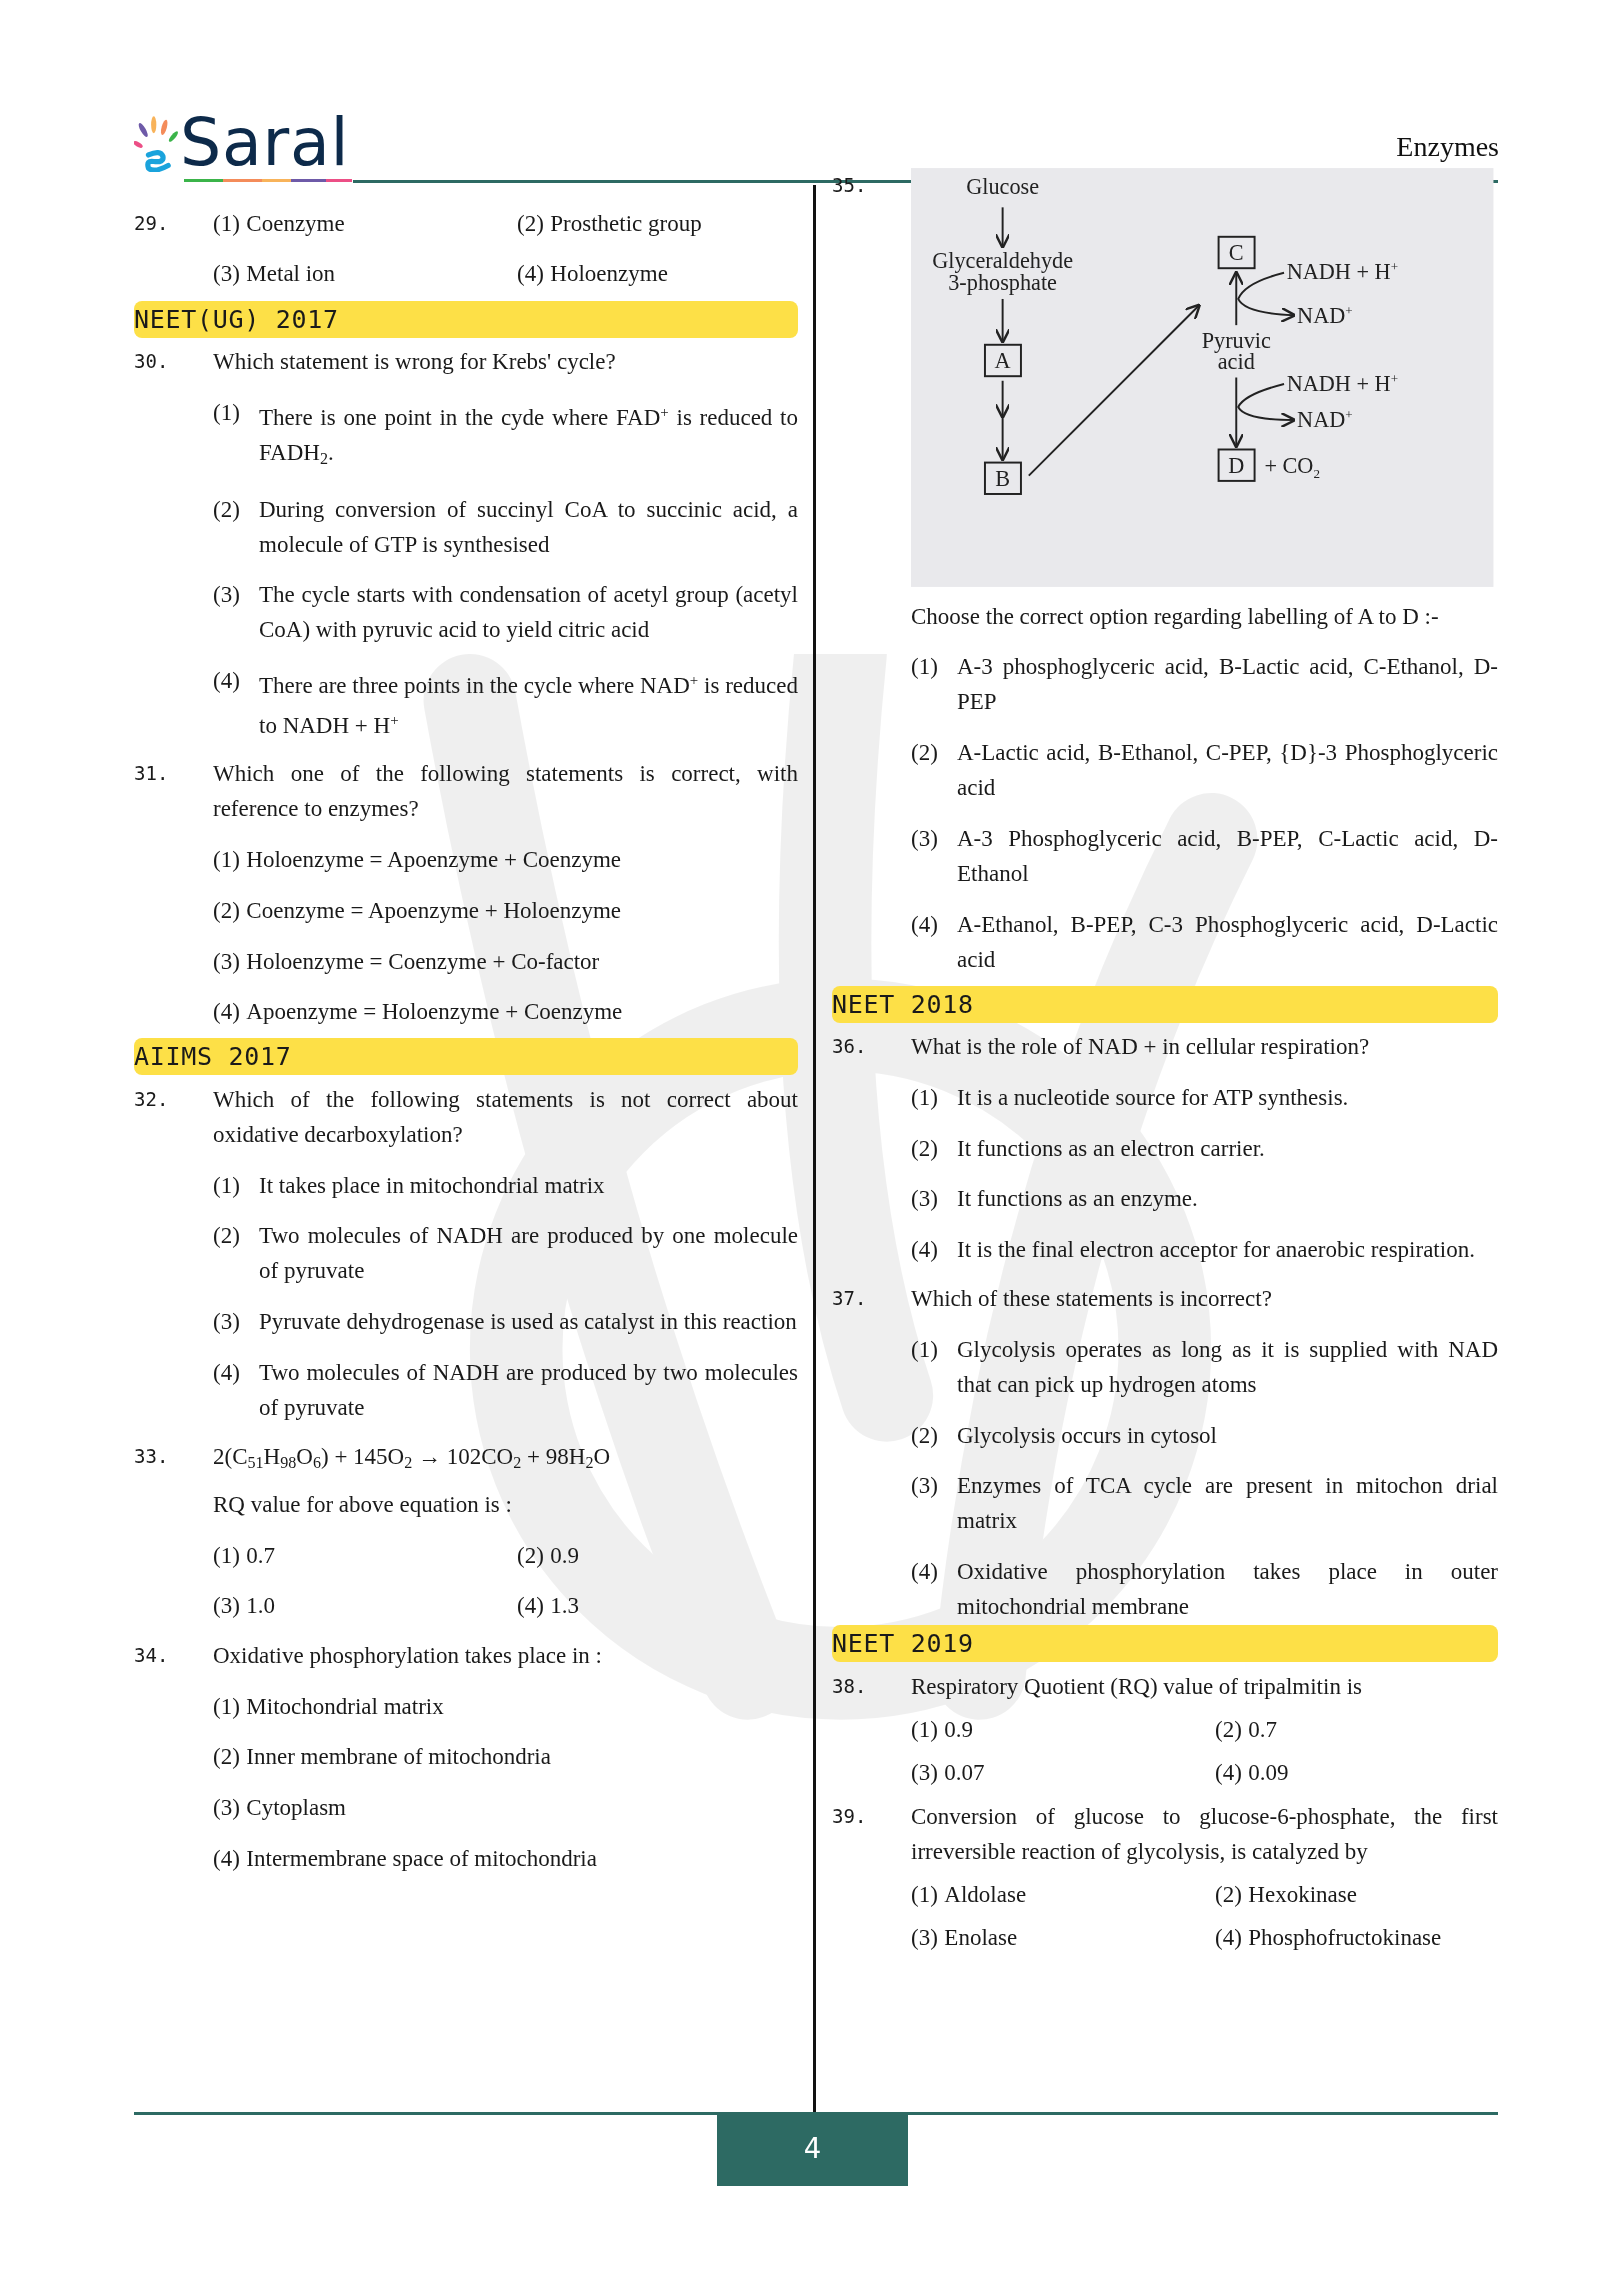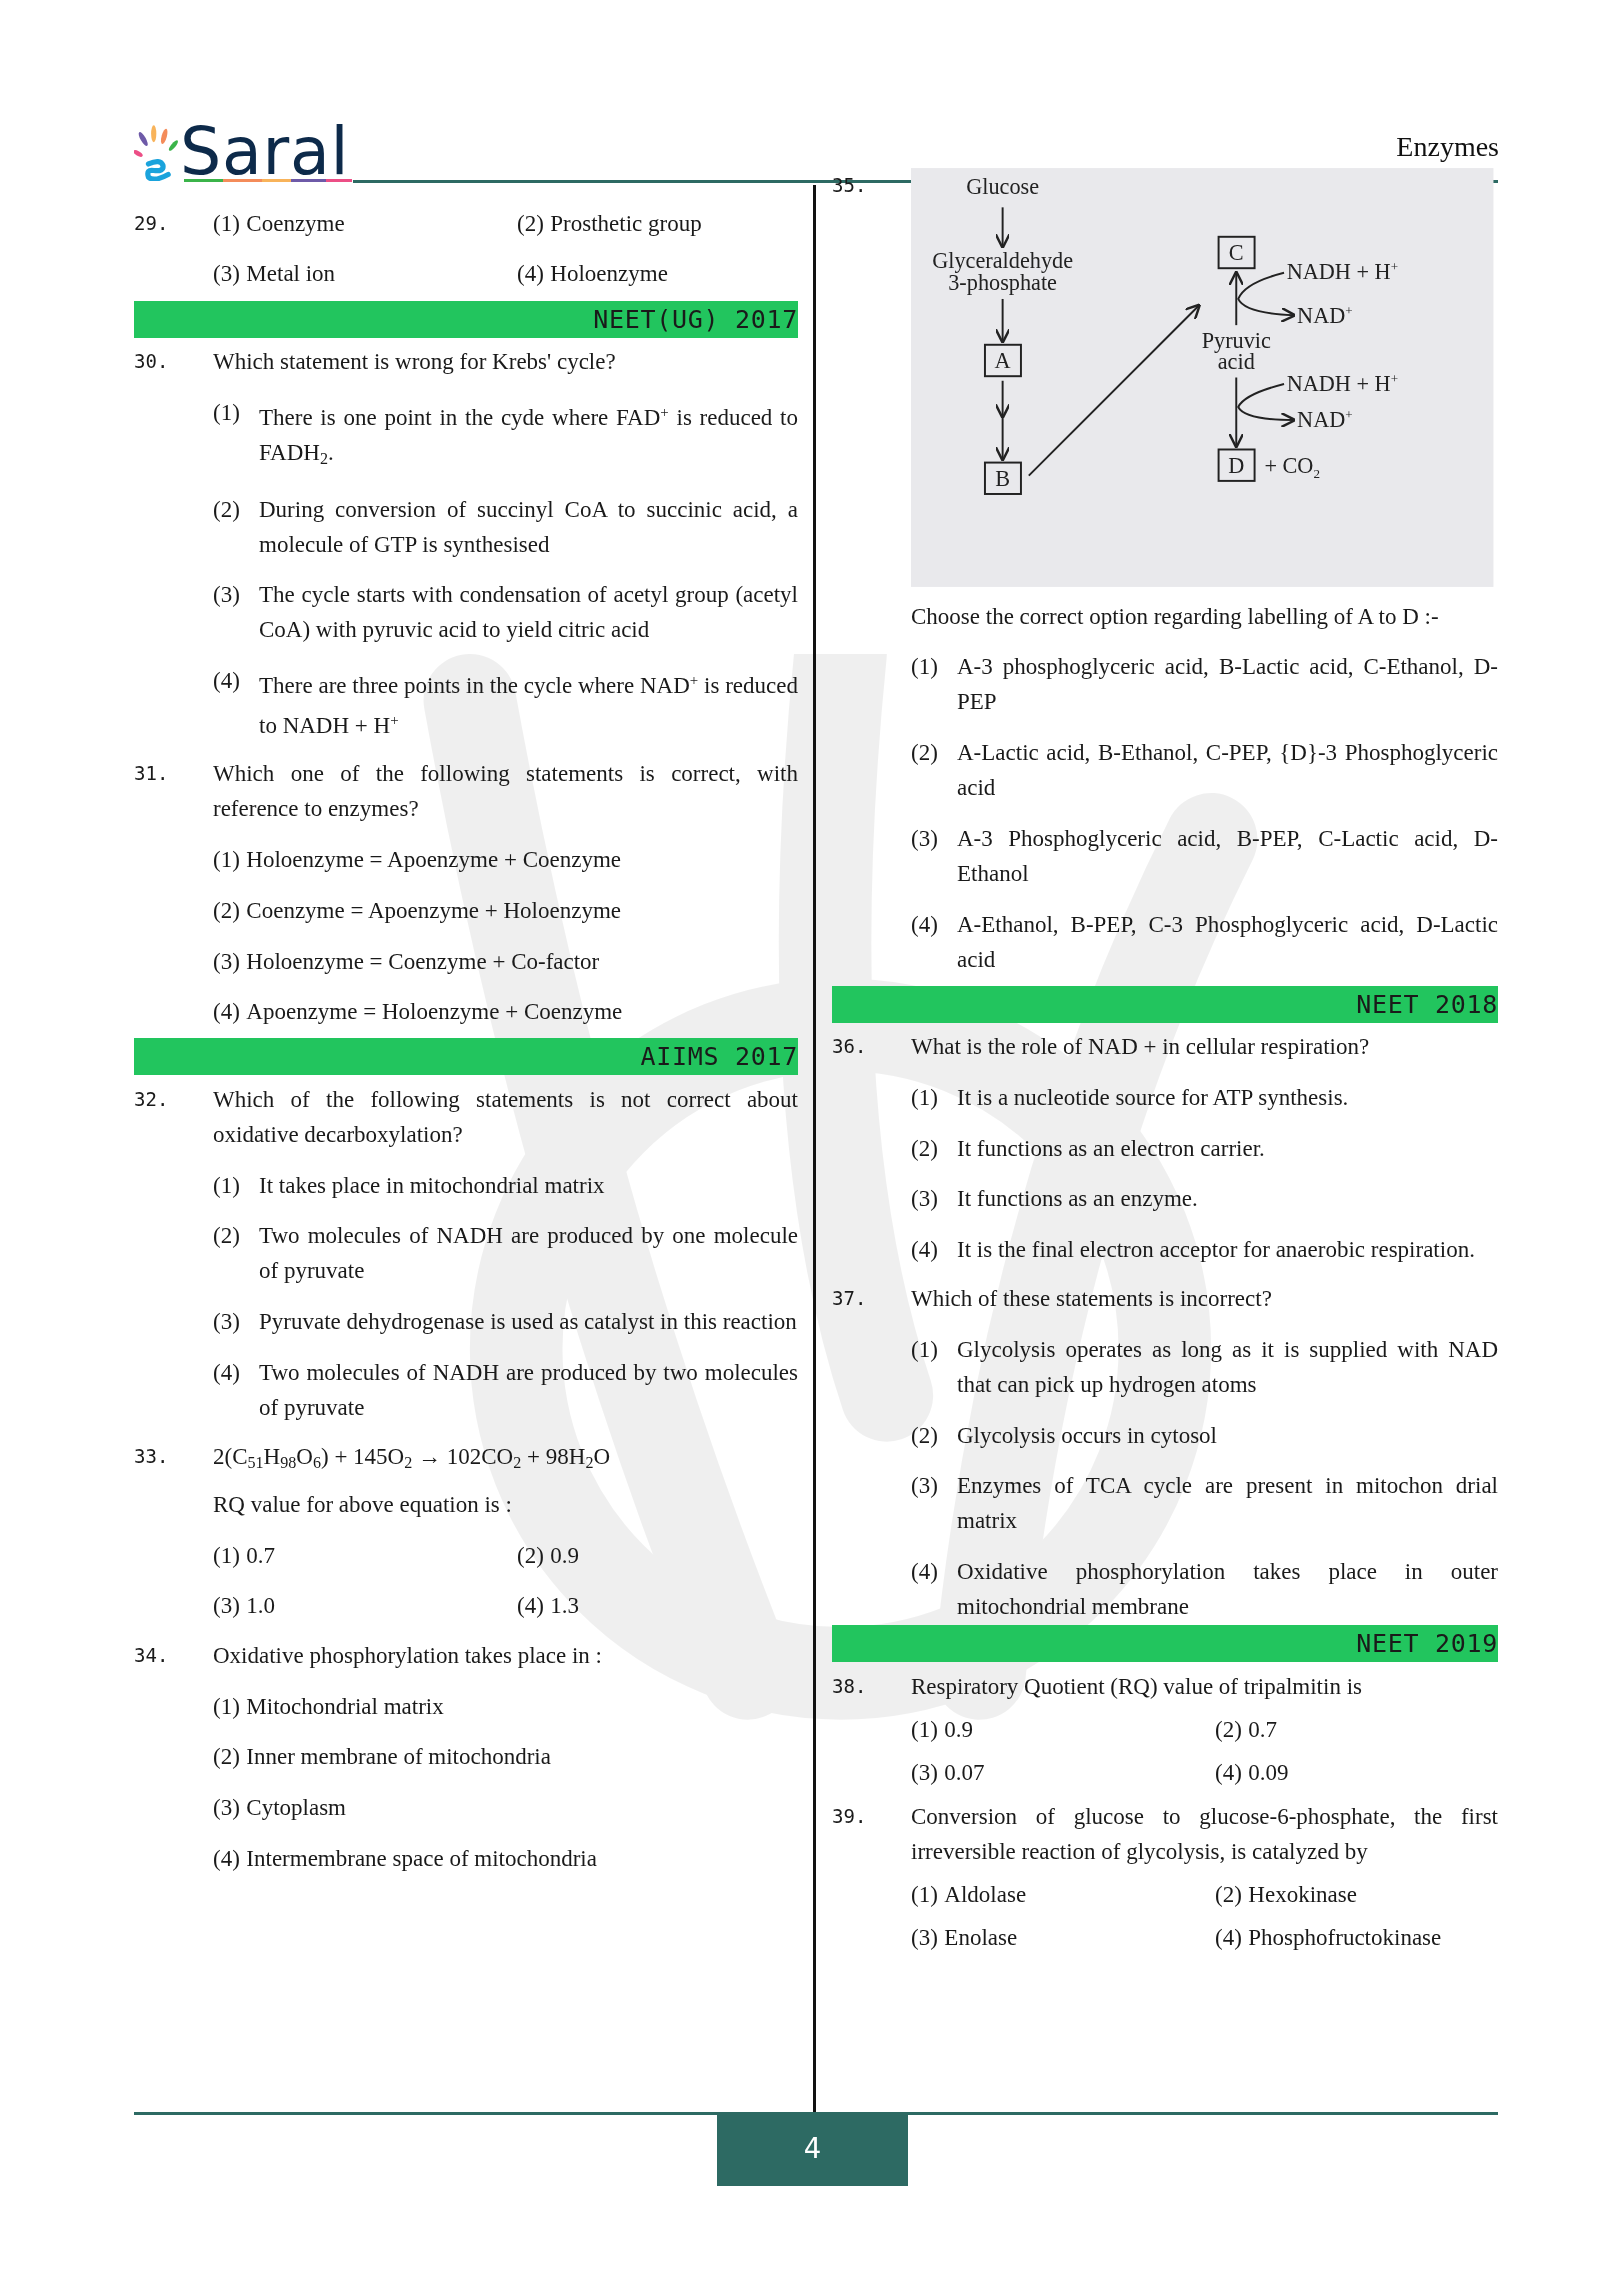--- a/index.html
+++ b/index.html
@@ -3,21 +3,21 @@
 <meta charset="utf-8">
 <style>
   html, body { margin: 0; padding: 0; background: #ffffff; }
   body { width: 1623px; height: 2295px; position: relative; overflow: hidden;
          font-family: "Liberation Serif", "DejaVu Serif", serif; color: #1a1a1a; }
 
   
   .watermark { position: absolute; left: 366px; top: 654px; width: 949px; height: 1112px; opacity: 0.06; pointer-events: none; }
 
   
-  .logo { position: absolute; left: 134px; top: 122px; height: 59px; display: flex; align-items: flex-end; text-align: right; }
+  .logo { position: absolute; left: 134px; top: 113px; height: 59px; display: flex; align-items: flex-end; text-align: right; }
   .logo-mark { width: 46px; height: 59px; position: relative; }
   .logo-text { font-family: "DejaVu Sans", sans-serif; font-size: 65px; font-weight: 500; color: #0d2a4a; line-height: 59px; letter-spacing: 0.7px; }
   .logo-stripe { position: absolute; left: 184px; top: 179px; height: 3.3px; display: flex; }
   .logo-stripe span { display: block; height: 3.3px; }
   .header-rule { position: absolute; left: 353px; top: 180px; width: 1145px; height: 2.6px; background: #2d6a63; }
   .chapter-title { position: absolute; right: 124px; top: 131px; font-family: "Liberation Serif", serif; font-size: 28px; color: #111; }
 
   
   .col-divider { position: absolute; left: 813px; top: 185px; width: 3.3px; height: 1929px; background: #111; }
   .col { position: absolute; top: 190px; }
@@ -28,21 +28,21 @@
   .qnum { position: absolute; left: 0; top: 0; font-family: "DejaVu Sans Mono", "Liberation Mono", monospace; font-size: 19px; }
   .qtext { margin-left: 79px; text-align: justify; }
   .opts { margin-left: 79px; }
   .opt { display: flex; margin-top: 15.7px; text-align: justify; }
   .opt .on { width: 46px; flex: none; }
   .opt .ot { flex: 1; }
   .opt.inline .on { width: auto; margin-right: 6.5px; }
   .grid2 { display: grid; grid-template-columns: 304px 1fr; row-gap: 15.7px; margin-top: 15.7px; }
   .grid2 .g { display: flex; }
   .grid2 .g .on { margin-right: 6.5px; }
-  .banner { background: #22c55e; text-align: right; font-family: "DejaVu Sans Mono", "Liberation Mono", monospace; font-size: 25px; line-height: 37px; height: 37px; margin: 9.2px 0 6.5px 0; letter-spacing: 0.7px; }
+  .banner { background: #fde047; text-align: left; font-family: "DejaVu Sans Mono", "Liberation Mono", monospace; font-size: 25px; line-height: 37px; height: 37px; margin: 9.2px 0 6.5px 0; letter-spacing: 0.7px; border-radius: 8px; }
   sub { font-size: 0.7em; vertical-align: -0.25em; }
   sup { font-size: 0.65em; vertical-align: 0.55em; }
 
   
   .diagram { margin-left: 79px; margin-top: -26px; width: 589px; height: 419px; position: relative; }
 
   
   .footer-rule { position: absolute; left: 134px; top: 2112px; width: 1364px; height: 2.6px; background: #2d6a63; }
   .page-box { position: absolute; left: 717px; top: 2112px; width: 191px; height: 74px; background: #2d6a63; color: #fff;
               font-family: "DejaVu Sans", sans-serif; font-size: 27.5px; text-align: center; line-height: 72px; }

